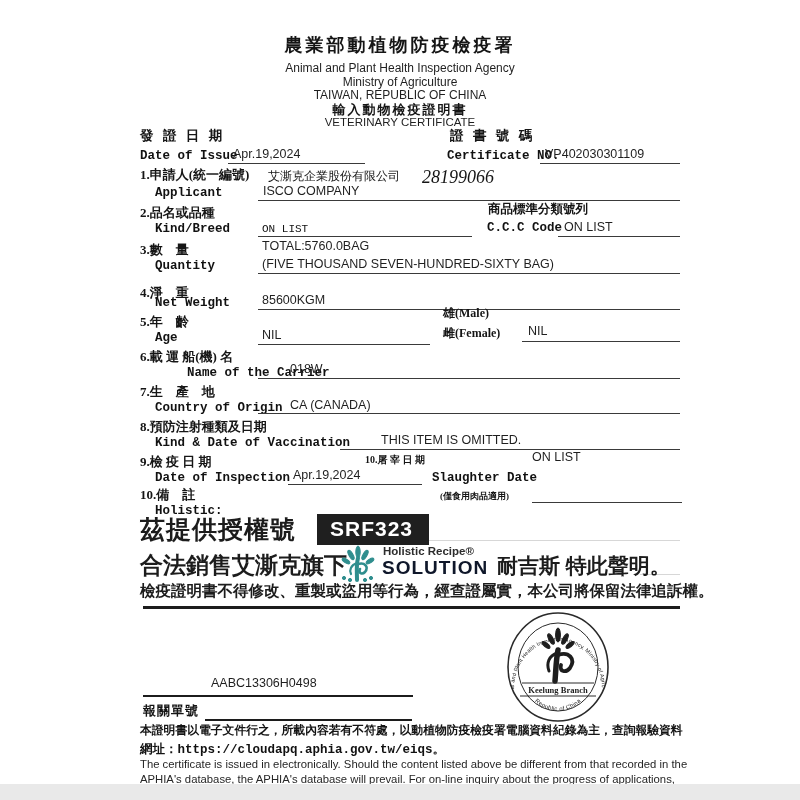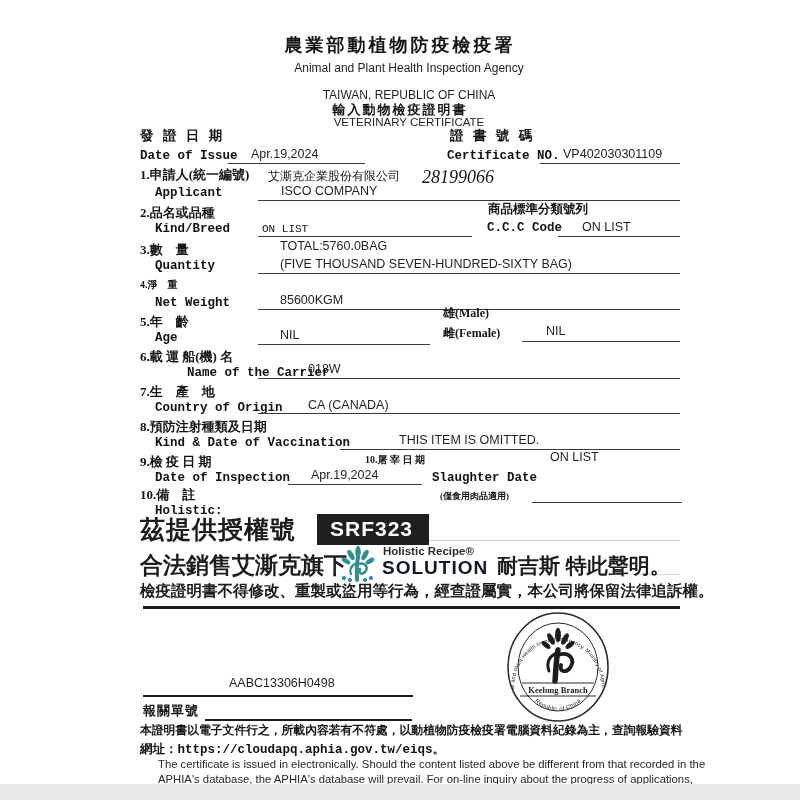--- a/index.html
+++ b/index.html
@@ -8,40 +8,41 @@
     background:#ffffff;overflow:hidden;color:#1b1b1b;
     font-family:"Liberation Sans",sans-serif;
   }
   .abs{position:absolute;white-space:nowrap;}
   .ctr{position:absolute;left:0;right:0;text-align:center;white-space:nowrap;}
   
   .zh{font-family:"Liberation Serif","DejaVu Serif",serif;font-weight:700;color:#151515;}
   
   .en{font-family:"Liberation Mono","DejaVu Sans Mono",monospace;font-weight:700;font-size:12.5px;color:#111;}
   
-  .val{font-family:"Liberation Sans","DejaVu Sans",sans-serif;font-size:12.5px;color:#1f1f1f;padding-left:18px;}
+  .val{font-family:"Liberation Sans","DejaVu Sans",sans-serif;font-size:12.5px;color:#1f1f1f;}
   .ul{position:absolute;height:0;border-bottom:1.6px solid #3a3a3a;}
   .ul-faint{position:absolute;height:0;border-bottom:1px solid #d7d7d7;}
   .bigzh{font-family:"Liberation Sans","DejaVu Sans",sans-serif;font-weight:700;color:#1c1c1c;}
   .authbox{
     position:absolute;background:#1f1f1f;color:#fff;
     font-family:"Liberation Sans",sans-serif;font-weight:700;
     font-size:21px;padding:3px 16px 4px 13px;letter-spacing:1px;
   }
   .rule-thick{position:absolute;height:2.5px;background:#1c1c1c;}
   .rule-med{position:absolute;height:2px;background:#1c1c1c;}
   .footzh{font-family:"Liberation Serif","DejaVu Serif",serif;font-weight:700;color:#141414;}
 </style>
 </head>
 <body>
 
 <div class="page">
 
   <div class="ctr zh" style="top:33px;font-size:18px;letter-spacing:3px;">農業部動植物防疫檢疫署</div>
   <div class="ctr val" style="top:61px;font-size:12px;">Animal and Plant Health Inspection Agency</div>
+  <div class="ctr val" style="top:75px;font-size:12px;">Ministry of Agriculture</div>
   <div class="ctr val" style="top:88px;font-size:12px;">TAIWAN, REPUBLIC OF CHINA</div>
   <div class="ctr zh" style="top:101px;font-size:13px;letter-spacing:2px;">輸入動物檢疫證明書</div>
   <div class="ctr val" style="top:116px;font-size:11.5px;">VETERINARY CERTIFICATE</div>
 
   <div class="abs zh" style="left:140px;top:127px;font-size:13.5px;letter-spacing:3px;">發 證 日 期</div>
   <div class="abs en" style="left:140px;top:149px;">Date of Issue</div>
   <div class="abs val" style="left:233px;top:147px;">Apr.19,2024</div>
   <div class="ul" style="left:228px;top:163px;width:137px;"></div>
 
   <div class="abs zh" style="left:450px;top:127px;font-size:13.5px;letter-spacing:3px;">證 書 號 碼</div>
@@ -64,21 +65,21 @@
   <div class="abs en" style="left:487px;top:221px;">C.C.C Code</div>
   <div class="abs val" style="left:564px;top:220px;">ON LIST</div>
   <div class="ul" style="left:558px;top:236px;width:122px;"></div>
 
   <div class="abs zh" style="left:140px;top:241px;font-size:13px;"><span>3.</span><span>數　量</span></div>
   <div class="abs val" style="left:262px;top:239px;">TOTAL:5760.0BAG</div>
   <div class="abs en" style="left:155px;top:259px;">Quantity</div>
   <div class="abs val" style="left:262px;top:257px;">(FIVE THOUSAND SEVEN-HUNDRED-SIXTY BAG)</div>
   <div class="ul" style="left:258px;top:273px;width:422px;"></div>
 
-  <div class="abs zh" style="left:140px;top:278px;font-size:10px;"><span>4.</span><span>淨　重</span></div>
+  <div class="abs zh" style="left:140px;top:284px;font-size:13px;"><span>4.</span><span>淨　重</span></div>
   <div class="abs en" style="left:155px;top:296px;">Net Weight</div>
   <div class="abs val" style="left:262px;top:293px;">85600KGM</div>
   <div class="ul" style="left:258px;top:309px;width:422px;"></div>
 
   <div class="abs zh" style="left:140px;top:313px;font-size:13px;"><span>5.</span><span>年　齡</span></div>
   <div class="abs zh" style="left:443px;top:305px;font-size:12px;">雄(Male)</div>
   <div class="abs en" style="left:155px;top:331px;">Age</div>
   <div class="abs val" style="left:262px;top:328px;">NIL</div>
   <div class="ul" style="left:258px;top:344px;width:172px;"></div>
   <div class="abs zh" style="left:443px;top:325px;font-size:12px;">雌(Female)</div>

